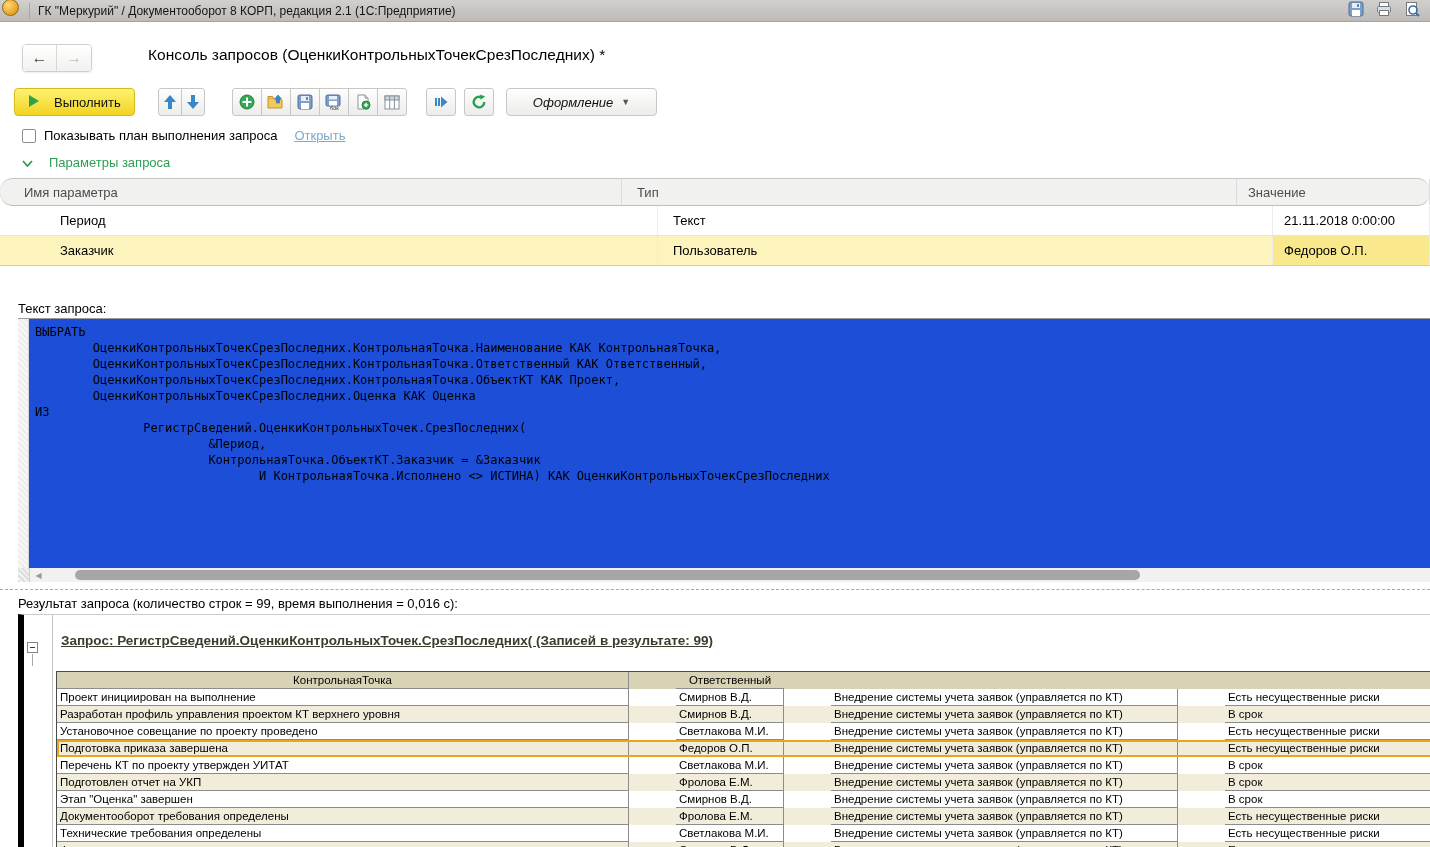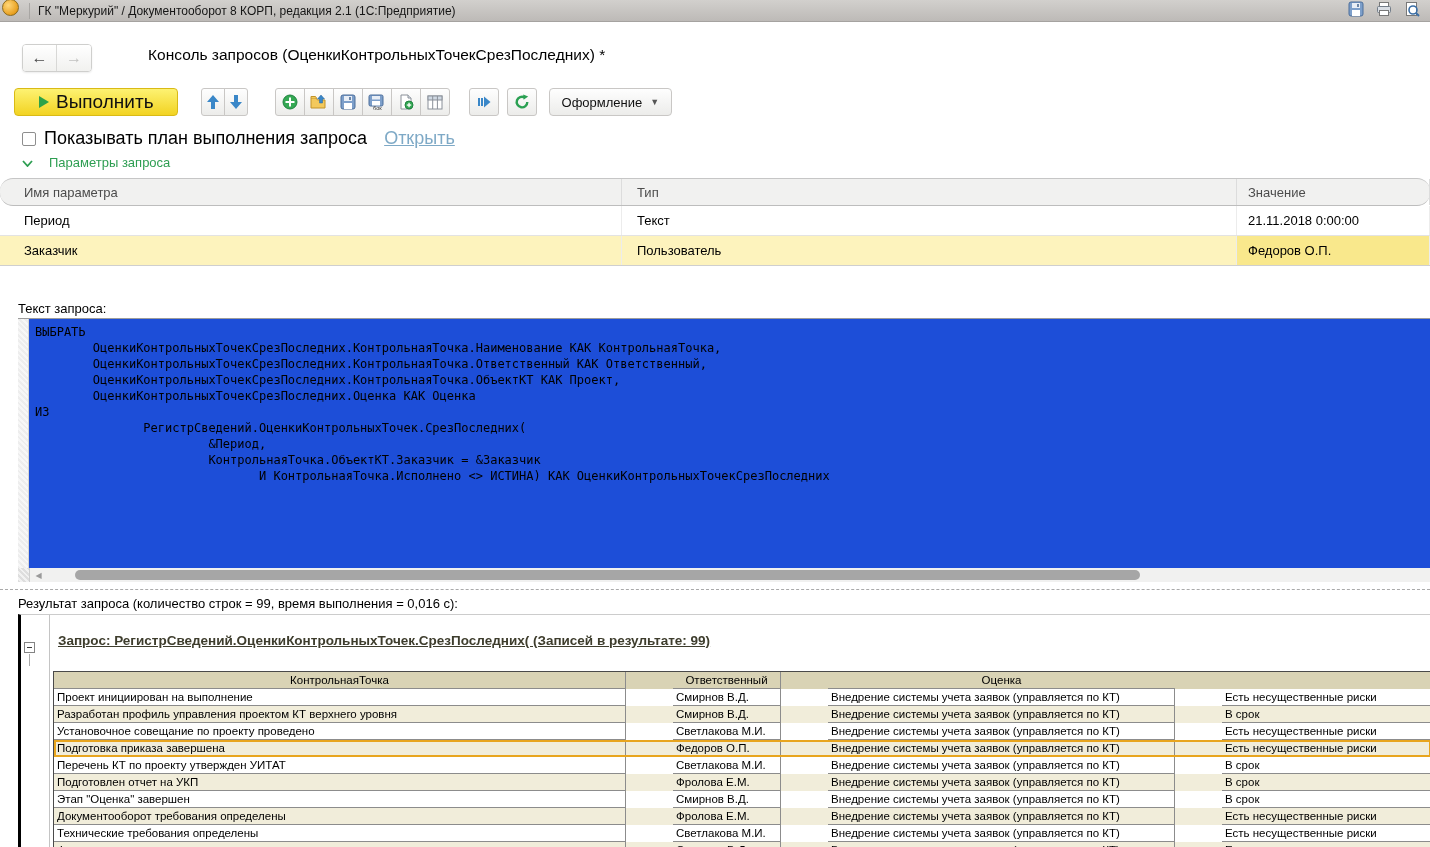--- a/index.html
+++ b/index.html
@@ -21,53 +21,53 @@
   .navgroup { position:absolute; left:22px; top:44px; display:flex;
     border:1px solid #cfcfcd; border-radius:4px; overflow:hidden; box-shadow:0 1px 2px rgba(0,0,0,.08); }
   .navbtn { width:34px; height:26px; background:linear-gradient(#ffffff,#f1f1ef);
     display:flex; align-items:center; justify-content:center; font-size:16px; }
   .navbtn.back { color:#4a4a4a; border-right:1px solid #d8d8d6; }
   .navbtn.fwd  { color:#c2c2c0; }
   .page-title { position:absolute; left:148px; top:46px; font-size:15.5px; color:#000; }
 
   
   .toolbar { position:absolute; left:14px; top:88px; height:28px; display:flex; align-items:center; }
-  .run-btn { height:28px; padding:0 23px; display:flex; align-items:center; gap:7px;
+  .run-btn { height:28px; padding:0 13px; display:flex; align-items:center; gap:15px;
     background:linear-gradient(#fdf272,#f2d322); border:1px solid #d9ba16; border-radius:4px;
-    font-size:19px; color:#101010; }
+    font-size:13px; color:#101010; }
   .btngroup { display:flex; border-radius:3px; }
   .tbtn { width:30px; height:28px; display:flex; align-items:center; justify-content:center;
     background:linear-gradient(#fefefe,#ececea); border:1px solid #c9c7c5; }
   .btngroup .tbtn + .tbtn { margin-left:-1px; }
   .btngroup .tbtn:first-child { border-radius:3px 0 0 3px; }
   .btngroup .tbtn:last-child  { border-radius:0 3px 3px 0; }
   .tbtn.single { border-radius:3px; }
   .arrowbtn { width:24px; }
-  .format-btn { height:28px; padding:0 12px; display:flex; align-items:center; gap:8px;
+  .format-btn { height:28px; padding:0 26px; display:flex; align-items:center; gap:8px;
     background:linear-gradient(#fefefe,#ececea); border:1px solid #c9c7c5; border-radius:4px;
-    font-size:13px; color:#101010; }
+    font-size:13px; color:#101010;font-style:italic; }
   .caret { font-size:9px; color:#555; }
   .gap24{width:23px} .gap28{width:27px} .gap20{width:19px} .gap8{width:8px} .gap12{width:12px}
 
   
-  .check-row { position:absolute; left:22px; top:128px; display:flex; align-items:center; font-size:18px; }
+  .check-row { position:absolute; left:22px; top:128px; display:flex; align-items:center; font-size:13px; }
   .checkbox { width:14px; height:14px; background:#fff; border:1px solid #8e8e8e; border-radius:2px; margin-right:8px; }
   .open-link { margin-left:17px; color:#7ea9c6; text-decoration:underline; }
 
   
   .section-hdr { position:absolute; left:22px; top:155px; display:flex; align-items:center;
     color:#2e9e52; font-size:13px; gap:16px; }
 
   
   .params { position:absolute; left:0; top:178px; width:1430px; font-size:13px; }
   .prow { display:grid; grid-template-columns:622px 615px 1fr; }
   .phdr { height:28px; background:#f1f1f0; color:#4c4c4c;
     border-top:1px solid #c6c6c6; border-bottom:1px solid #bdbdbd;border-radius:13px; }
   .phdr .pcell { border-right:1px solid #dcdcdc; }
-  .pdata { height:30px; color:#000; border-bottom:1px solid #e3e3e3; }
+  .pdata { height:30px; color:#000; border-bottom:1px solid #e3e3e3;padding-left:36px; }
   .pdata .pcell { border-right:1px solid #ececec; }
   .pcell { display:flex; align-items:center; padding-left:24px; overflow:hidden; white-space:nowrap; }
   .pcell:nth-child(2) { padding-left:15px; }
   .pcell:nth-child(3) { padding-left:11px; }
   .prow.sel { background:#fdf3bd; }
   .prow.sel .pcell:nth-child(3) { background:#f9e88c; }
   .params .pdata:last-child { border-bottom:1px solid #cfcfcf; }
 
   
   .query-label { position:absolute; left:18px; top:301px; font-size:13px; color:#000; }
@@ -85,21 +85,21 @@
   .hs-arrow { width:17px; height:14px; display:flex; align-items:center; justify-content:center;
     color:#9a9a9a; font-size:8px; }
   .hs-thumb { position:absolute; left:57px; top:2px; width:1065px; height:10px;
     background:#a6a6a6; border-radius:5px; }
 
   .dashed-sep { position:absolute; left:0; top:589px; width:1430px; border-top:1px dashed #aaaaaa; }
 
   
   .result-label { position:absolute; left:18px; top:596px; font-size:13px; color:#000; }
   .result-region { position:absolute; left:18px; top:614px; width:1412px; height:233px;
-    background:#fff; border-left:3px solid #000000; border-top:1px solid #cccccc; overflow:hidden; }
+    background:#fff; border-left:6px solid #000000; border-top:1px solid #cccccc; overflow:hidden; }
   .collapse-box { position:absolute; left:3px; top:27px; width:11px; height:11px;
     border:1px solid #848484; background:#fff; }
   .collapse-box::after { content:""; position:absolute; left:2px; top:4px; width:5px; height:1px; background:#3a3a3a; }
   .tree-stub { position:absolute; left:8px; top:39px; width:1px; height:12px; background:#a9a9a9; }
   .vline { position:absolute; left:28px; top:0; width:1px; height:100%; background:#c4c4c4; }
   .result-hdr-text { position:absolute; left:37px; top:18px; font-size:13.5px; font-weight:bold;
     color:#3e3d2d; text-decoration:underline; white-space:nowrap; }
   .rtable { position:absolute; left:32px; top:56px; width:1379px;
     font-size:11.5px; border:1px solid #4a4a4a; border-bottom:none; }
   .rrow { display:grid; grid-template-columns:572px 108px 347px 1fr; background:#fff;gap:47px; }
@@ -294,21 +294,20 @@
 <div class="result-label">Результат запроса (количество строк = 99, время выполнения = 0,016 с):</div>
 <div class="result-region">
   <div class="collapse-box"></div>
   <div class="tree-stub"></div>
   <div class="vline"></div>
   <div class="result-hdr-text">Запрос: РегистрСведений.ОценкиКонтрольныхТочек.СрезПоследних( (Записей в результате: 99)</div>
   <div class="rtable">
       <div class="rrow rhdr">
         <div class="rcell rhcell">КонтрольнаяТочка</div>
         <div class="rcell rhcell">Ответственный</div>
-        <div class="rcell rhcell">Оценка</div>
       </div>
       <div class="rrow">
         <div class="rcell">Проект инициирован на выполнение</div>
         <div class="rcell">Смирнов В.Д.</div>
         <div class="rcell">Внедрение системы учета заявок (управляется по КТ)</div>
         <div class="rcell">Есть несущественные риски</div>
       </div>
       <div class="rrow alt">
         <div class="rcell">Разработан профиль управления проектом КТ верхнего уровня</div>
         <div class="rcell">Смирнов В.Д.</div>

